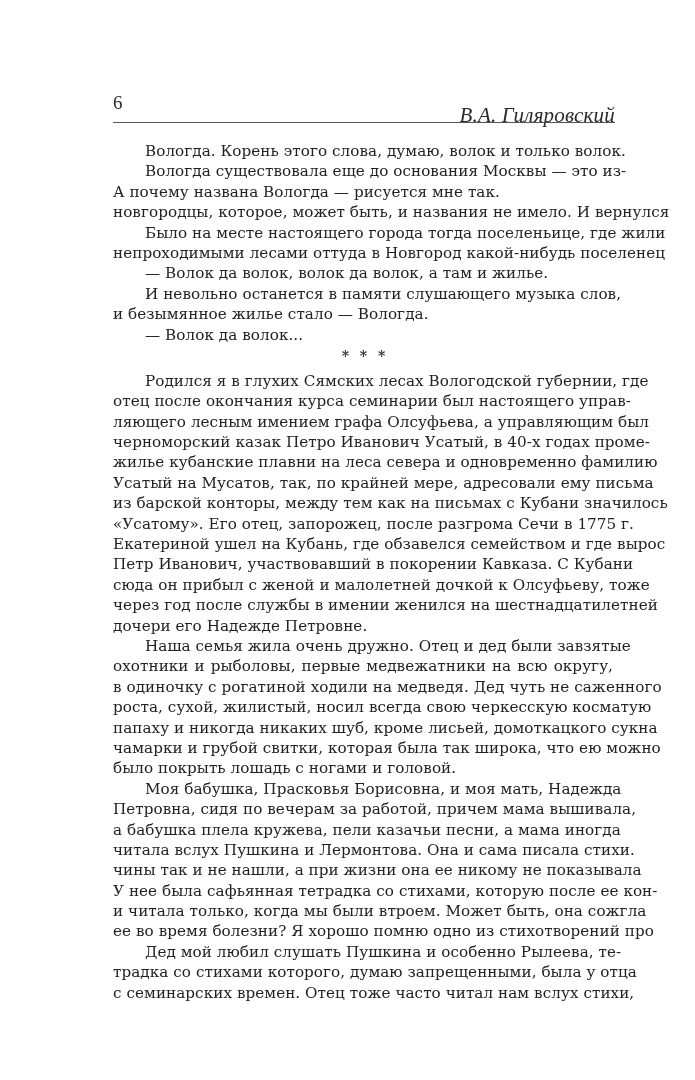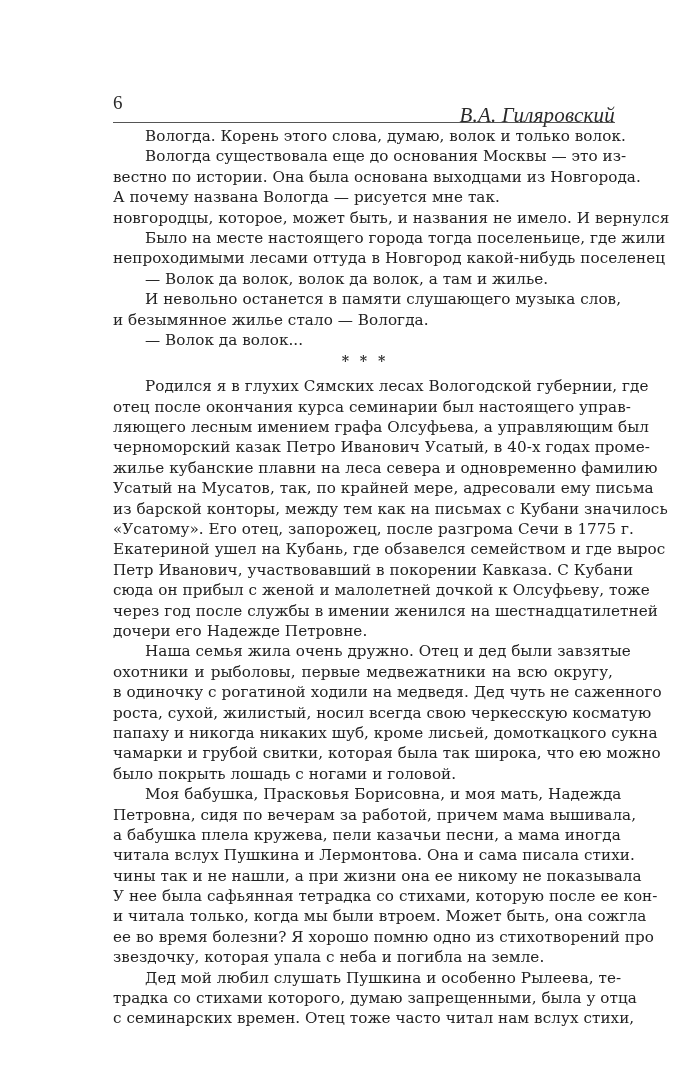--- a/index.html
+++ b/index.html
@@ -52,21 +52,21 @@
       position: absolute;
       left: 0;
       top: 122px;
       width: 502px;
       height: 0;
       border-top: 1.3px solid #555555;
     }
     .body-text {
       position: absolute;
       left: 0;
-      top: 126px;
+      top: 141px;
       width: 500px;
     }
     .line {
       display: block;
       height: 20.4px;
       line-height: 20.4px;
       font-size: 15.2px;
       white-space: nowrap;
       text-align: justify;
       text-align-last: justify;
@@ -97,21 +97,20 @@
   <div class="header">
     <span class="page-number">6</span>
     <span class="running-head">В.А. Гиляровский</span>
   </div>
   <div class="rule"></div>
 
   <div class="body-text">
     <div id="section1">
         <span class="line indent last">Вологда. Корень этого слова, думаю, волок и только волок.</span>
         <span class="line indent">Вологда существовала еще до основания Москвы — это из-</span>
-        <span class="line">вестно по истории. Она была основана выходцами из Новгорода.</span>
         <span class="line last">А почему названа Вологда — рисуется мне так.</span>
         <span class="line">новгородцы, которое, может быть, и названия не имело. И вернулся</span>
         <span class="line indent">Было на месте настоящего города тогда поселеньице, где жили</span>
         <span class="line">непроходимыми лесами оттуда в Новгород какой-нибудь поселенец</span>
         <span class="line indent last">— Волок да волок, волок да волок, а там и жилье.</span>
         <span class="line indent">И невольно останется в памяти слушающего музыка слов,</span>
         <span class="line last">и безымянное жилье стало — Вологда.</span>
         <span class="line indent last">— Волок да волок...</span>
       </div>
     <div class="separator">* * *</div>
@@ -137,19 +136,18 @@
         <span class="line">чамарки и грубой свитки, которая была так широка, что ею можно</span>
         <span class="line last">было покрыть лошадь с ногами и головой.</span>
         <span class="line indent">Моя бабушка, Прасковья Борисовна, и моя мать, Надежда</span>
         <span class="line">Петровна, сидя по вечерам за работой, причем мама вышивала,</span>
         <span class="line">а бабушка плела кружева, пели казачьи песни, а мама иногда</span>
         <span class="line">читала вслух Пушкина и Лермонтова. Она и сама писала стихи.</span>
         <span class="line">чины так и не нашли, а при жизни она ее никому не показывала</span>
         <span class="line">У нее была сафьянная тетрадка со стихами, которую после ее кон-</span>
         <span class="line">и читала только, когда мы были втроем. Может быть, она сожгла</span>
         <span class="line">ее во время болезни? Я хорошо помню одно из стихотворений про</span>
-        <span class="line last">звездочку, которая упала с неба и погибла на земле.</span>
         <span class="line indent">Дед мой любил слушать Пушкина и особенно Рылеева, те-</span>
         <span class="line">традка со стихами которого, думаю запрещенными, была у отца</span>
         <span class="line">с семинарских времен. Отец тоже часто читал нам вслух стихи,</span>
       </div>
   </div>
 </div>
 
 </body></html>

